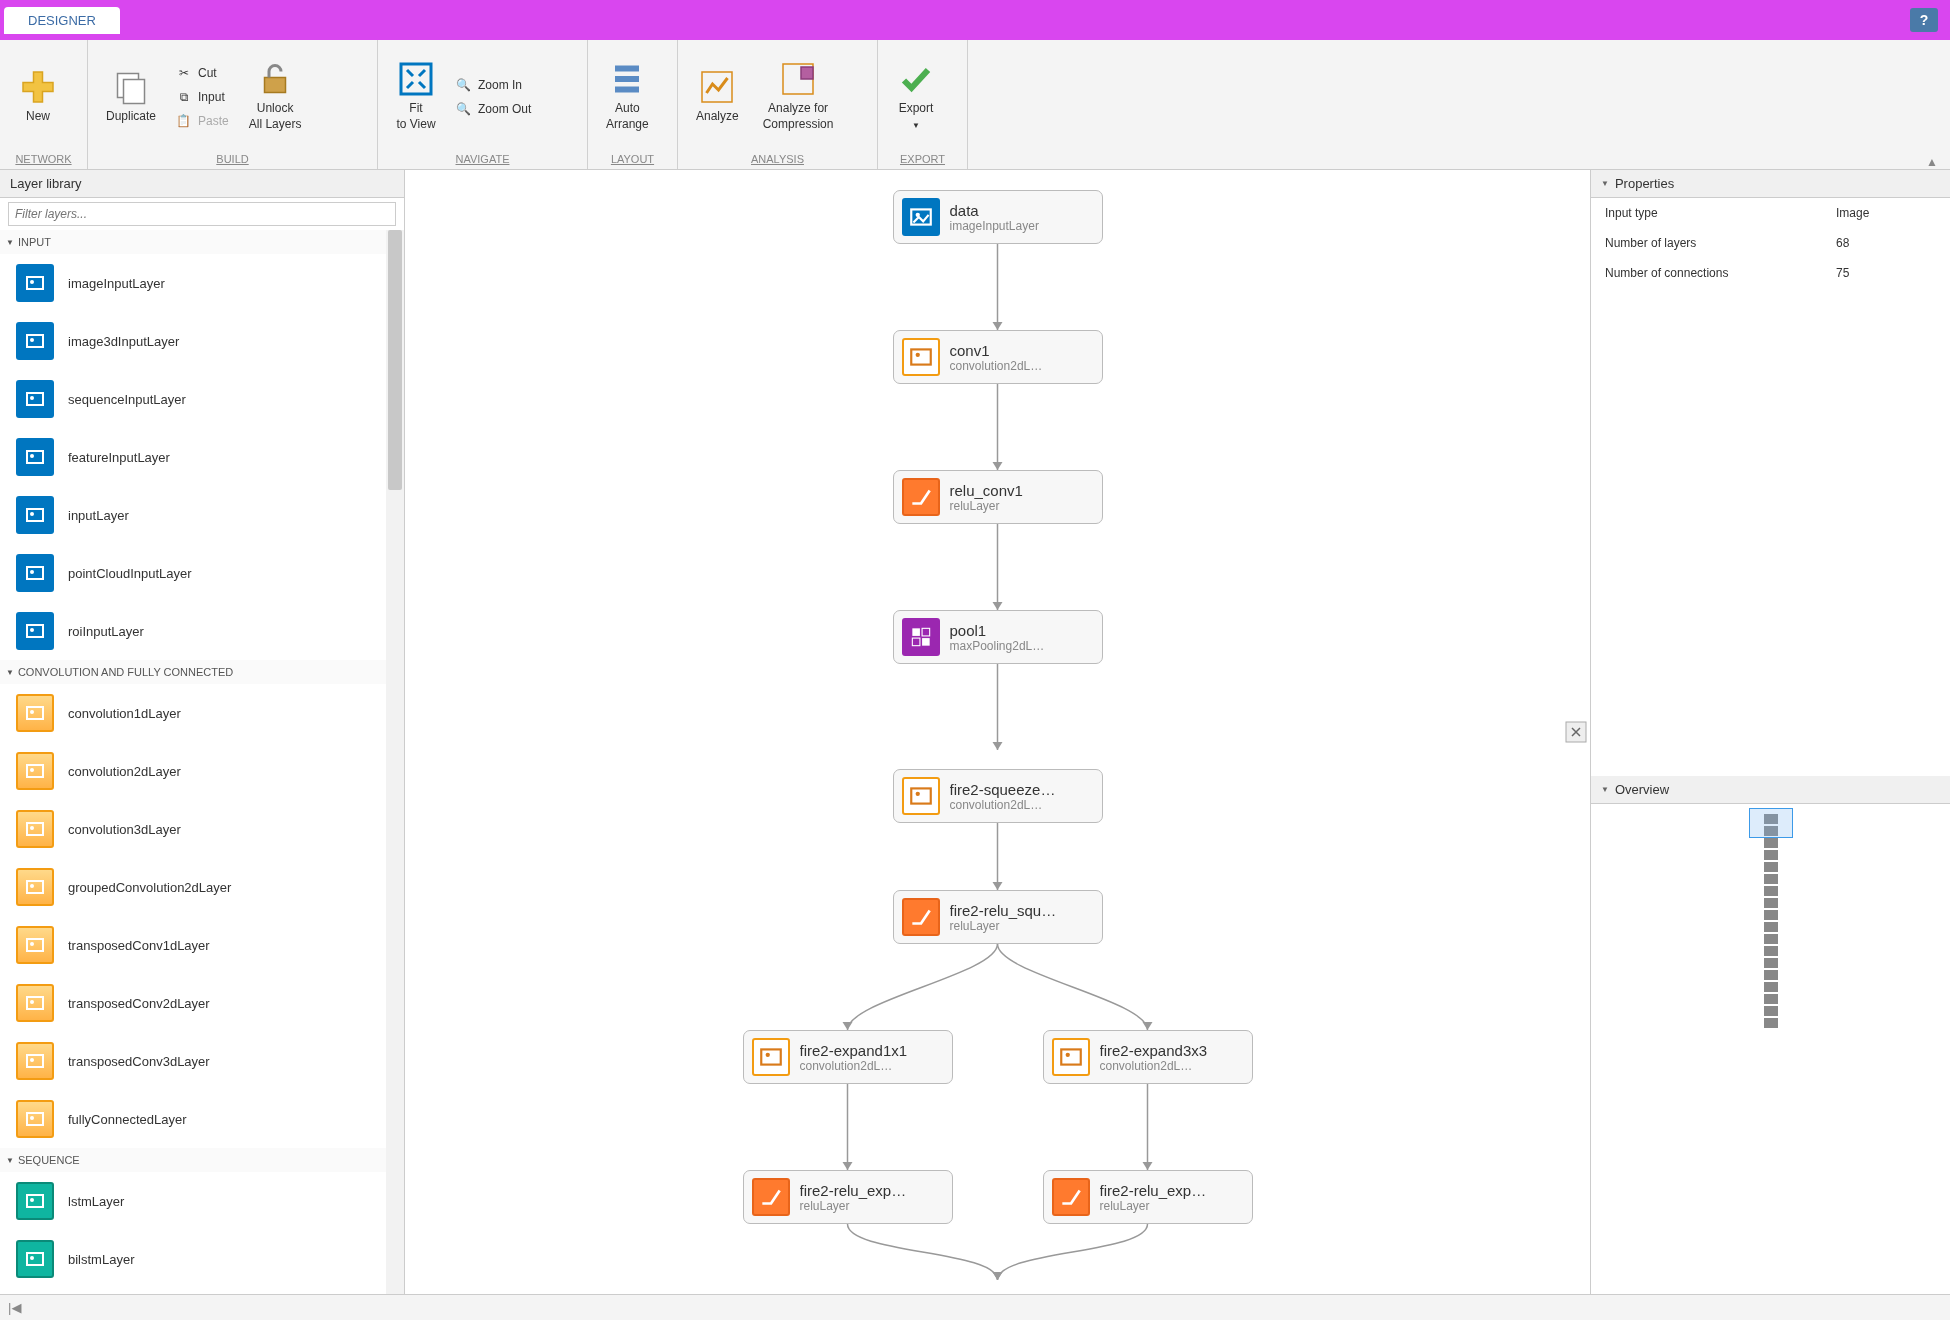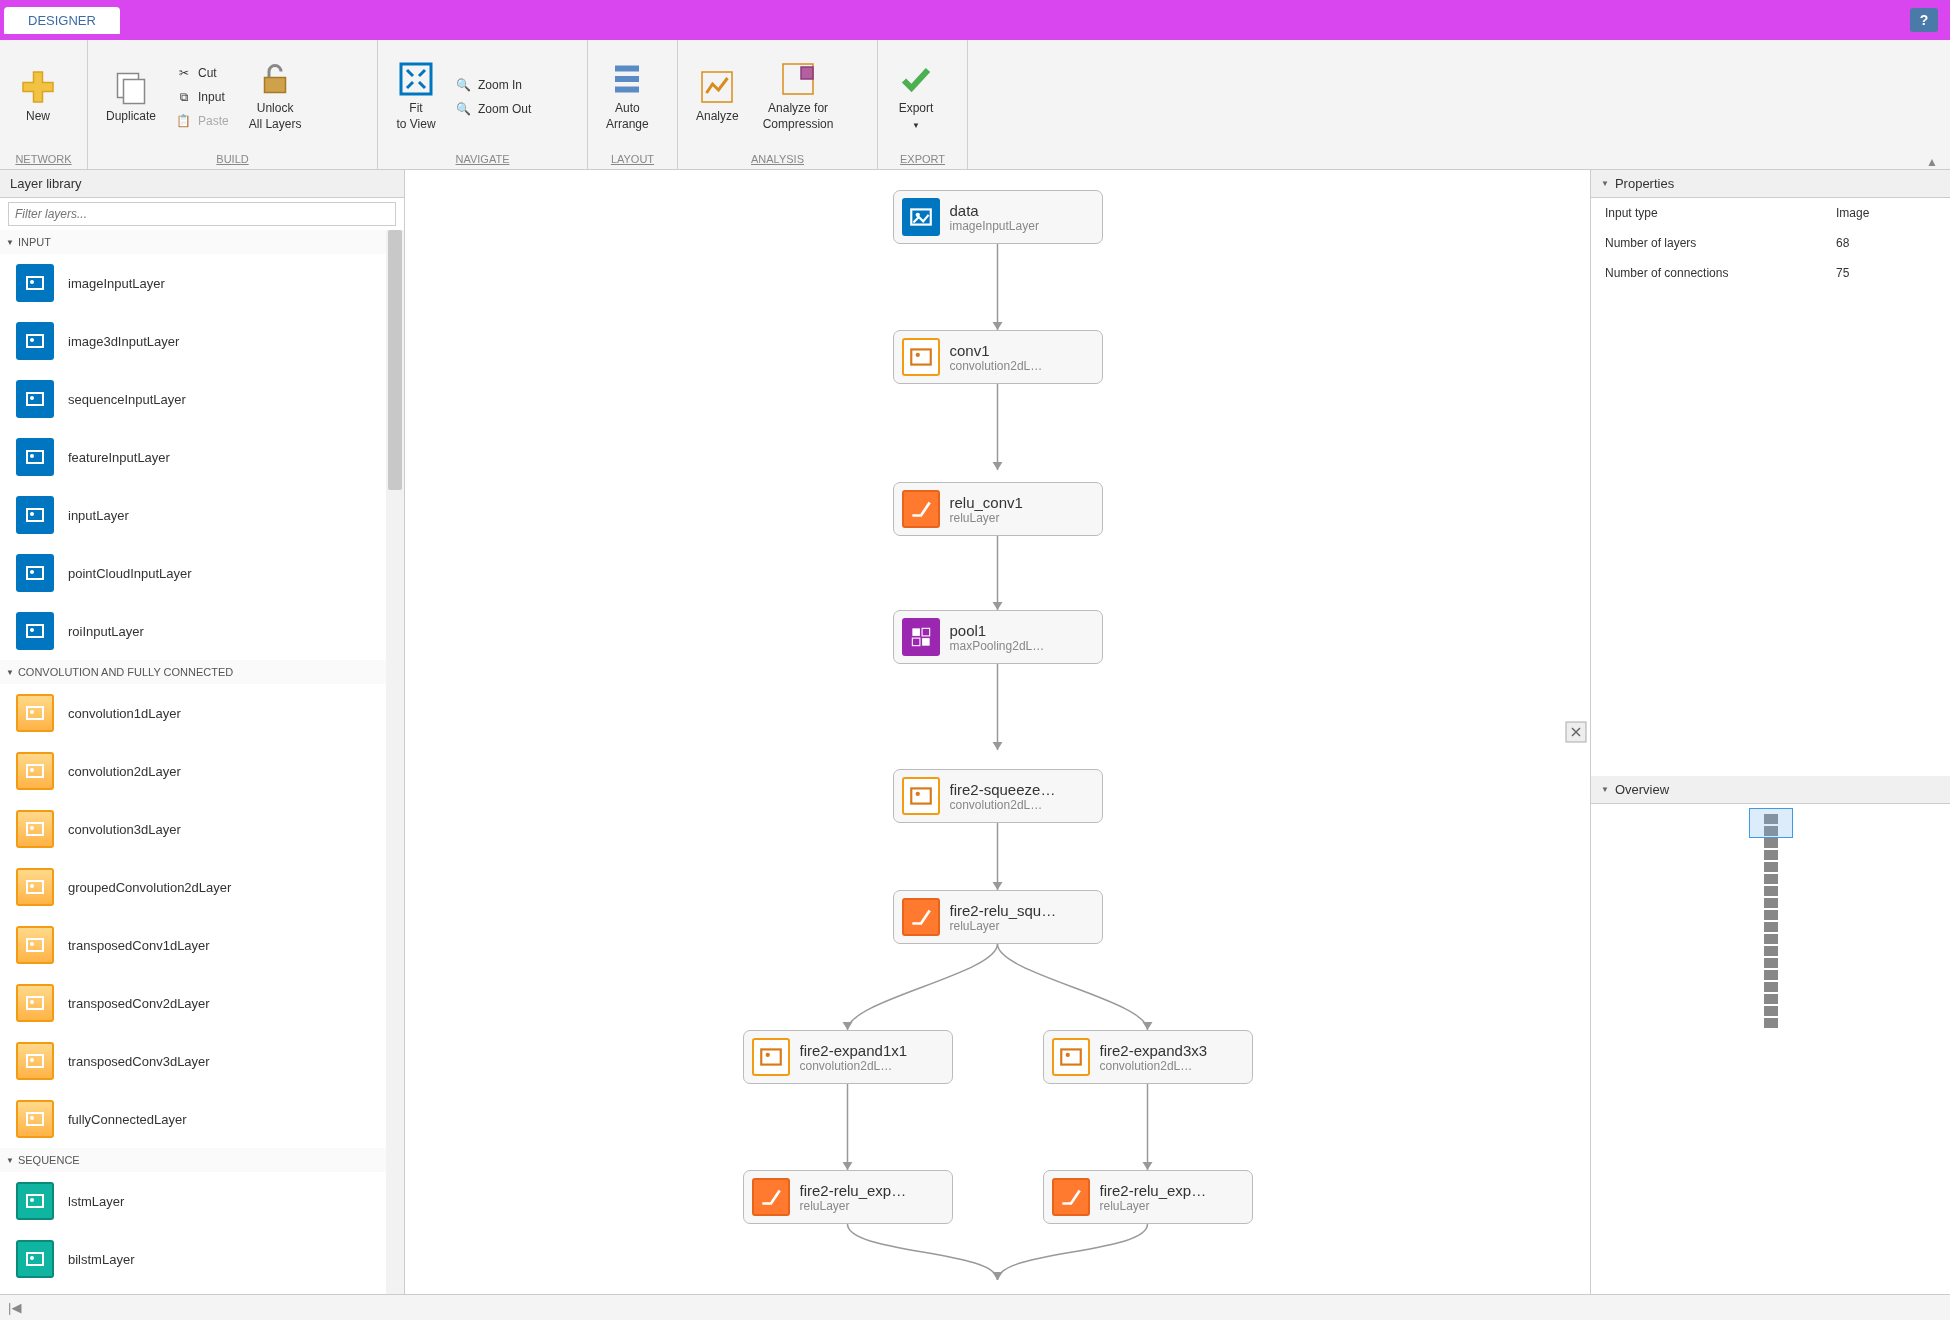--- a/index.html
+++ b/index.html
@@ -442,21 +442,21 @@
             <svg width="26" height="26" viewBox="0 0 24 24">
               <rect x="3" y="5" width="18" height="14" fill="none" stroke="#d97a1a" stroke-width="2"></rect>
               <circle cx="9" cy="10" r="2" fill="#d97a1a"></circle>
             </svg>
           </div>
           <div class="ntext">
             <div class="ntitle">conv1</div>
             <div class="nsub">convolution2dL…</div>
           </div>
         </div>
-        <div class="node" style="left: -105px; top: 292px; align-items: center;">
+        <div class="node" style="left: -105px; top: 280px; align-items: center;">
           <div class="nicon nicon-orange-fill">
             <svg width="26" height="26" viewBox="0 0 24 24">
               <path d="M4 18 L12 18 L20 6" fill="none" stroke="#fff" stroke-width="2.5"></path>
             </svg>
           </div>
           <div class="ntext">
             <div class="ntitle">relu_conv1</div>
             <div class="nsub">reluLayer</div>
           </div>
         </div>

